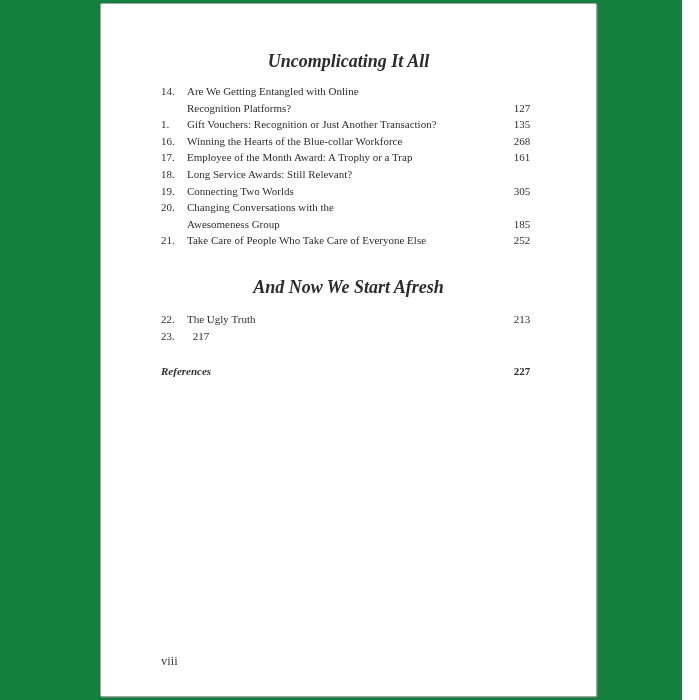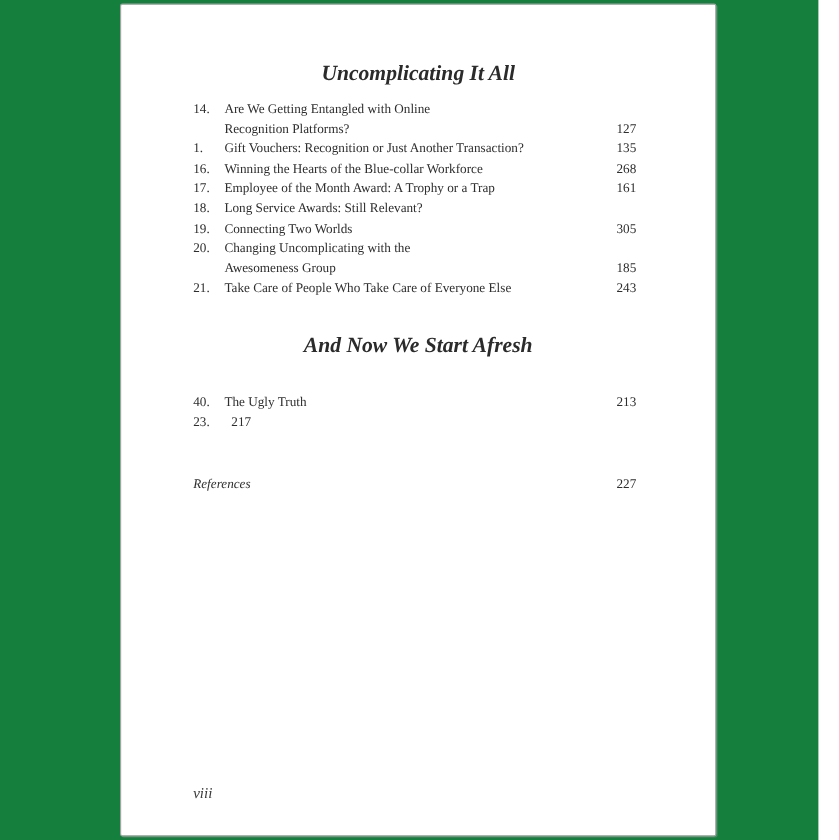--- a/index.html
+++ b/index.html
@@ -40,21 +40,21 @@
     text-align: center;
     font-size: 18px;
     font-weight: bold;
     font-style: italic;
     line-height: 22px;
     margin: 0 0 11px 0;
     color: #2b2b2b;
   }
   .section-2 .section-heading {
     margin-top: 27px;
-    margin-bottom: 29px;
+    margin-bottom: 13px;
   }
   .row {
     display: flex;
     font-size: 11px;
     line-height: 16.6px;
     color: #2e2e2e;
   }
   .row .num {
     flex: none;
     width: 26px;
@@ -62,32 +62,32 @@
   .row .title {
     flex: 1 1 auto;
     padding-right: 8px;
   }
   .row .pg {
     flex: none;
     min-width: 28px;
     text-align: center;
   }
   .references-row {
-    margin-top: 36px;
+    margin-top: 19px;
+    font-weight: bold;
   }
   .references-row .title {
     font-style: italic;
   }
   .folio {
     position: absolute;
     left: 60px;
     bottom: 27px;
     font-size: 12.5px;
     color: #3a3a3a;
-    font-style: italic;
   }
 </style>
 </head>
 <body>
 
 <div class="canvas">
   <div class="book-page">
     <div class="page-content">
 
       <div class="section-1">
@@ -123,40 +123,40 @@
           <span class="title">Long Service Awards: Still Relevant?</span>
           <span class="pg"></span>
         </div>
         <div class="row">
           <span class="num">19.</span>
           <span class="title">Connecting Two Worlds</span>
           <span class="pg">305</span>
         </div>
         <div class="row">
           <span class="num">20.</span>
-          <span class="title">Changing Uncomplicating with the</span>
+          <span class="title">Changing Conversations with the</span>
           <span class="pg"></span>
         </div>
         <div class="row">
           <span class="num"></span>
           <span class="title">Awesomeness Group</span>
           <span class="pg">185</span>
         </div>
         <div class="row">
           <span class="num">21.</span>
           <span class="title">Take Care of People Who Take Care of Everyone Else</span>
-          <span class="pg">243</span>
+          <span class="pg">252</span>
         </div>
       </div>
 
       <div class="section-2">
         <div class="section-heading">And Now We Start Afresh</div>
 
         <div class="row">
-          <span class="num">40.</span>
+          <span class="num">22.</span>
           <span class="title">The Ugly Truth</span>
           <span class="pg">213</span>
         </div>
         <div class="row">
           <span class="num">23.</span>
           <span class="pg">217</span>
         </div>
       </div>
 
       <div class="row references-row">

